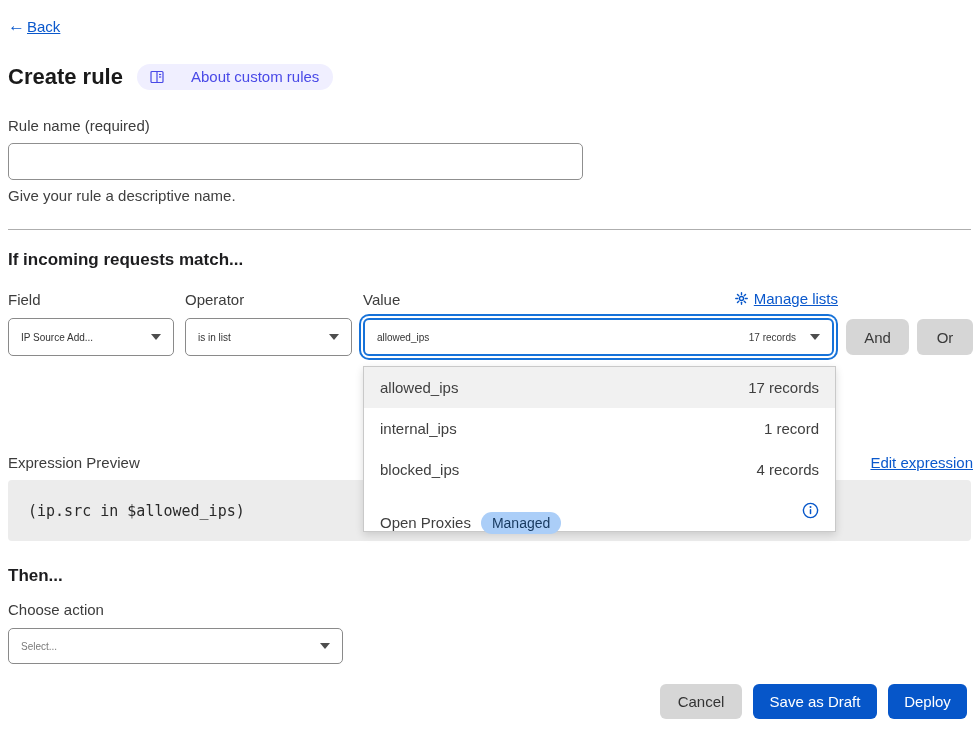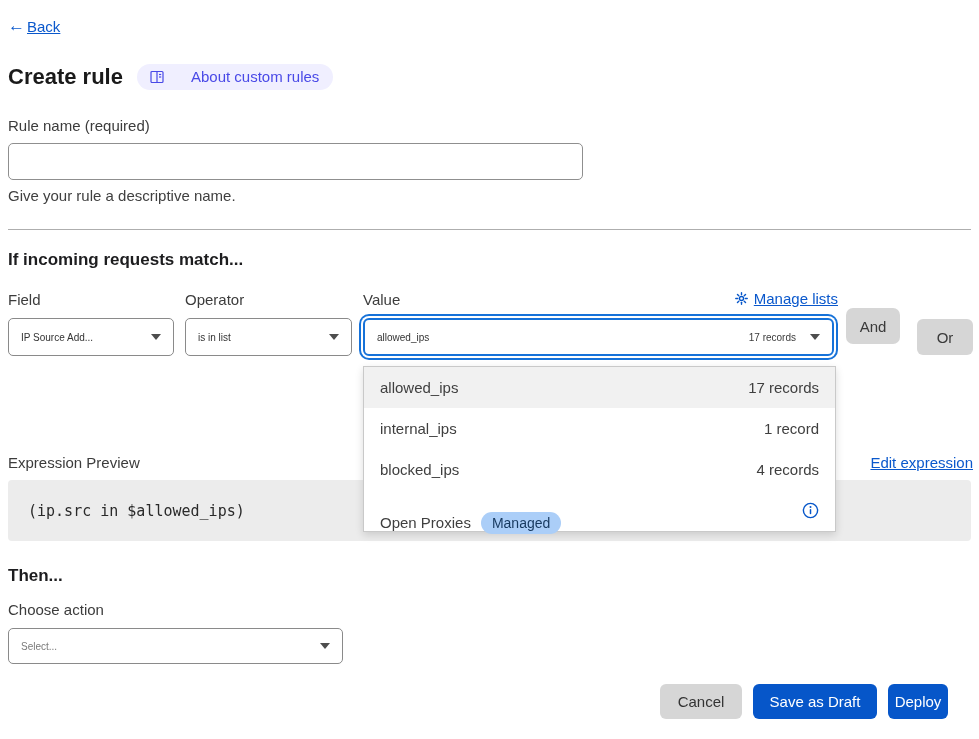--- a/index.html
+++ b/index.html
@@ -56,21 +56,21 @@
   .caret{width:0;height:0;border-left:5px solid transparent;border-right:5px solid transparent;
     border-top:6px solid #4d4d4d;flex:none;}
   .field-select{left:8px;top:318px;width:166px;}
   .operator-select{left:185px;top:318px;width:167px;}
   .value-select{left:363px;top:318px;width:471px;height:38px;border:2px solid var(--color-focus_ring);
     border-radius:6px;box-shadow:0 0 0 2px #fff,0 0 0 4px var(--color-focus_ring);}
   .value-right{display:flex;align-items:center;gap:14px;color:#3b3b3b;}
 
   .gray-btn{background:var(--color-button_gray);border:none;border-radius:6px;color:#3a3a3a;
     font-size:15px;cursor:pointer;font-family:"Liberation Sans",sans-serif;}
-  .and-btn{left:846px;top:308px;width:54px;height:36px;border-radius:7px;}
+  .and-btn{left:846px;top:319px;width:63px;height:36px;border-radius:7px;}
   .or-btn{left:917px;top:319px;width:56px;height:36px;}
 
   
   .list-dropdown{left:363px;top:366px;width:473px;background:#fff;border:1px solid #c9c9c9;
     box-shadow:0 3px 8px rgba(0,0,0,.14);z-index:10;}
   .list-item{display:flex;align-items:center;justify-content:space-between;height:41px;
     padding:0 16px;font-size:15px;color:#3f3f3f;cursor:pointer;}
   .list-item.selected{background:var(--color-row_highlight);}
   .item-left{display:flex;align-items:center;gap:10px;margin-top:24px;}
   .managed-badge{background:var(--color-managed_bg);color:var(--color-managed_text);
@@ -87,21 +87,21 @@
   .action-label{left:8px;top:601px;}
   .action-select{left:8px;top:628px;width:335px;height:36px;}
   .action-select .placeholder{color:#7a7a7a;}
 
   
   .footer-btn{height:35px;font-size:15px;border:none;border-radius:6px;cursor:pointer;
     font-family:"Liberation Sans",sans-serif;}
   .cancel-btn{left:660px;top:684px;width:82px;background:var(--color-button_gray);color:#333;}
   .blue-btn{background:var(--color-accent);color:#fff;}
   .save-draft-btn{left:753px;top:684px;width:124px;}
-  .deploy-btn{left:888px;top:684px;width:60px;}
+  .deploy-btn{left:888px;top:684px;width:79px;}
 
   svg{display:block;}
 </style>
 </head>
 <body>
 
 <div class="page">
 
   <div class="abs back">
     <span class="arrow">←</span>

